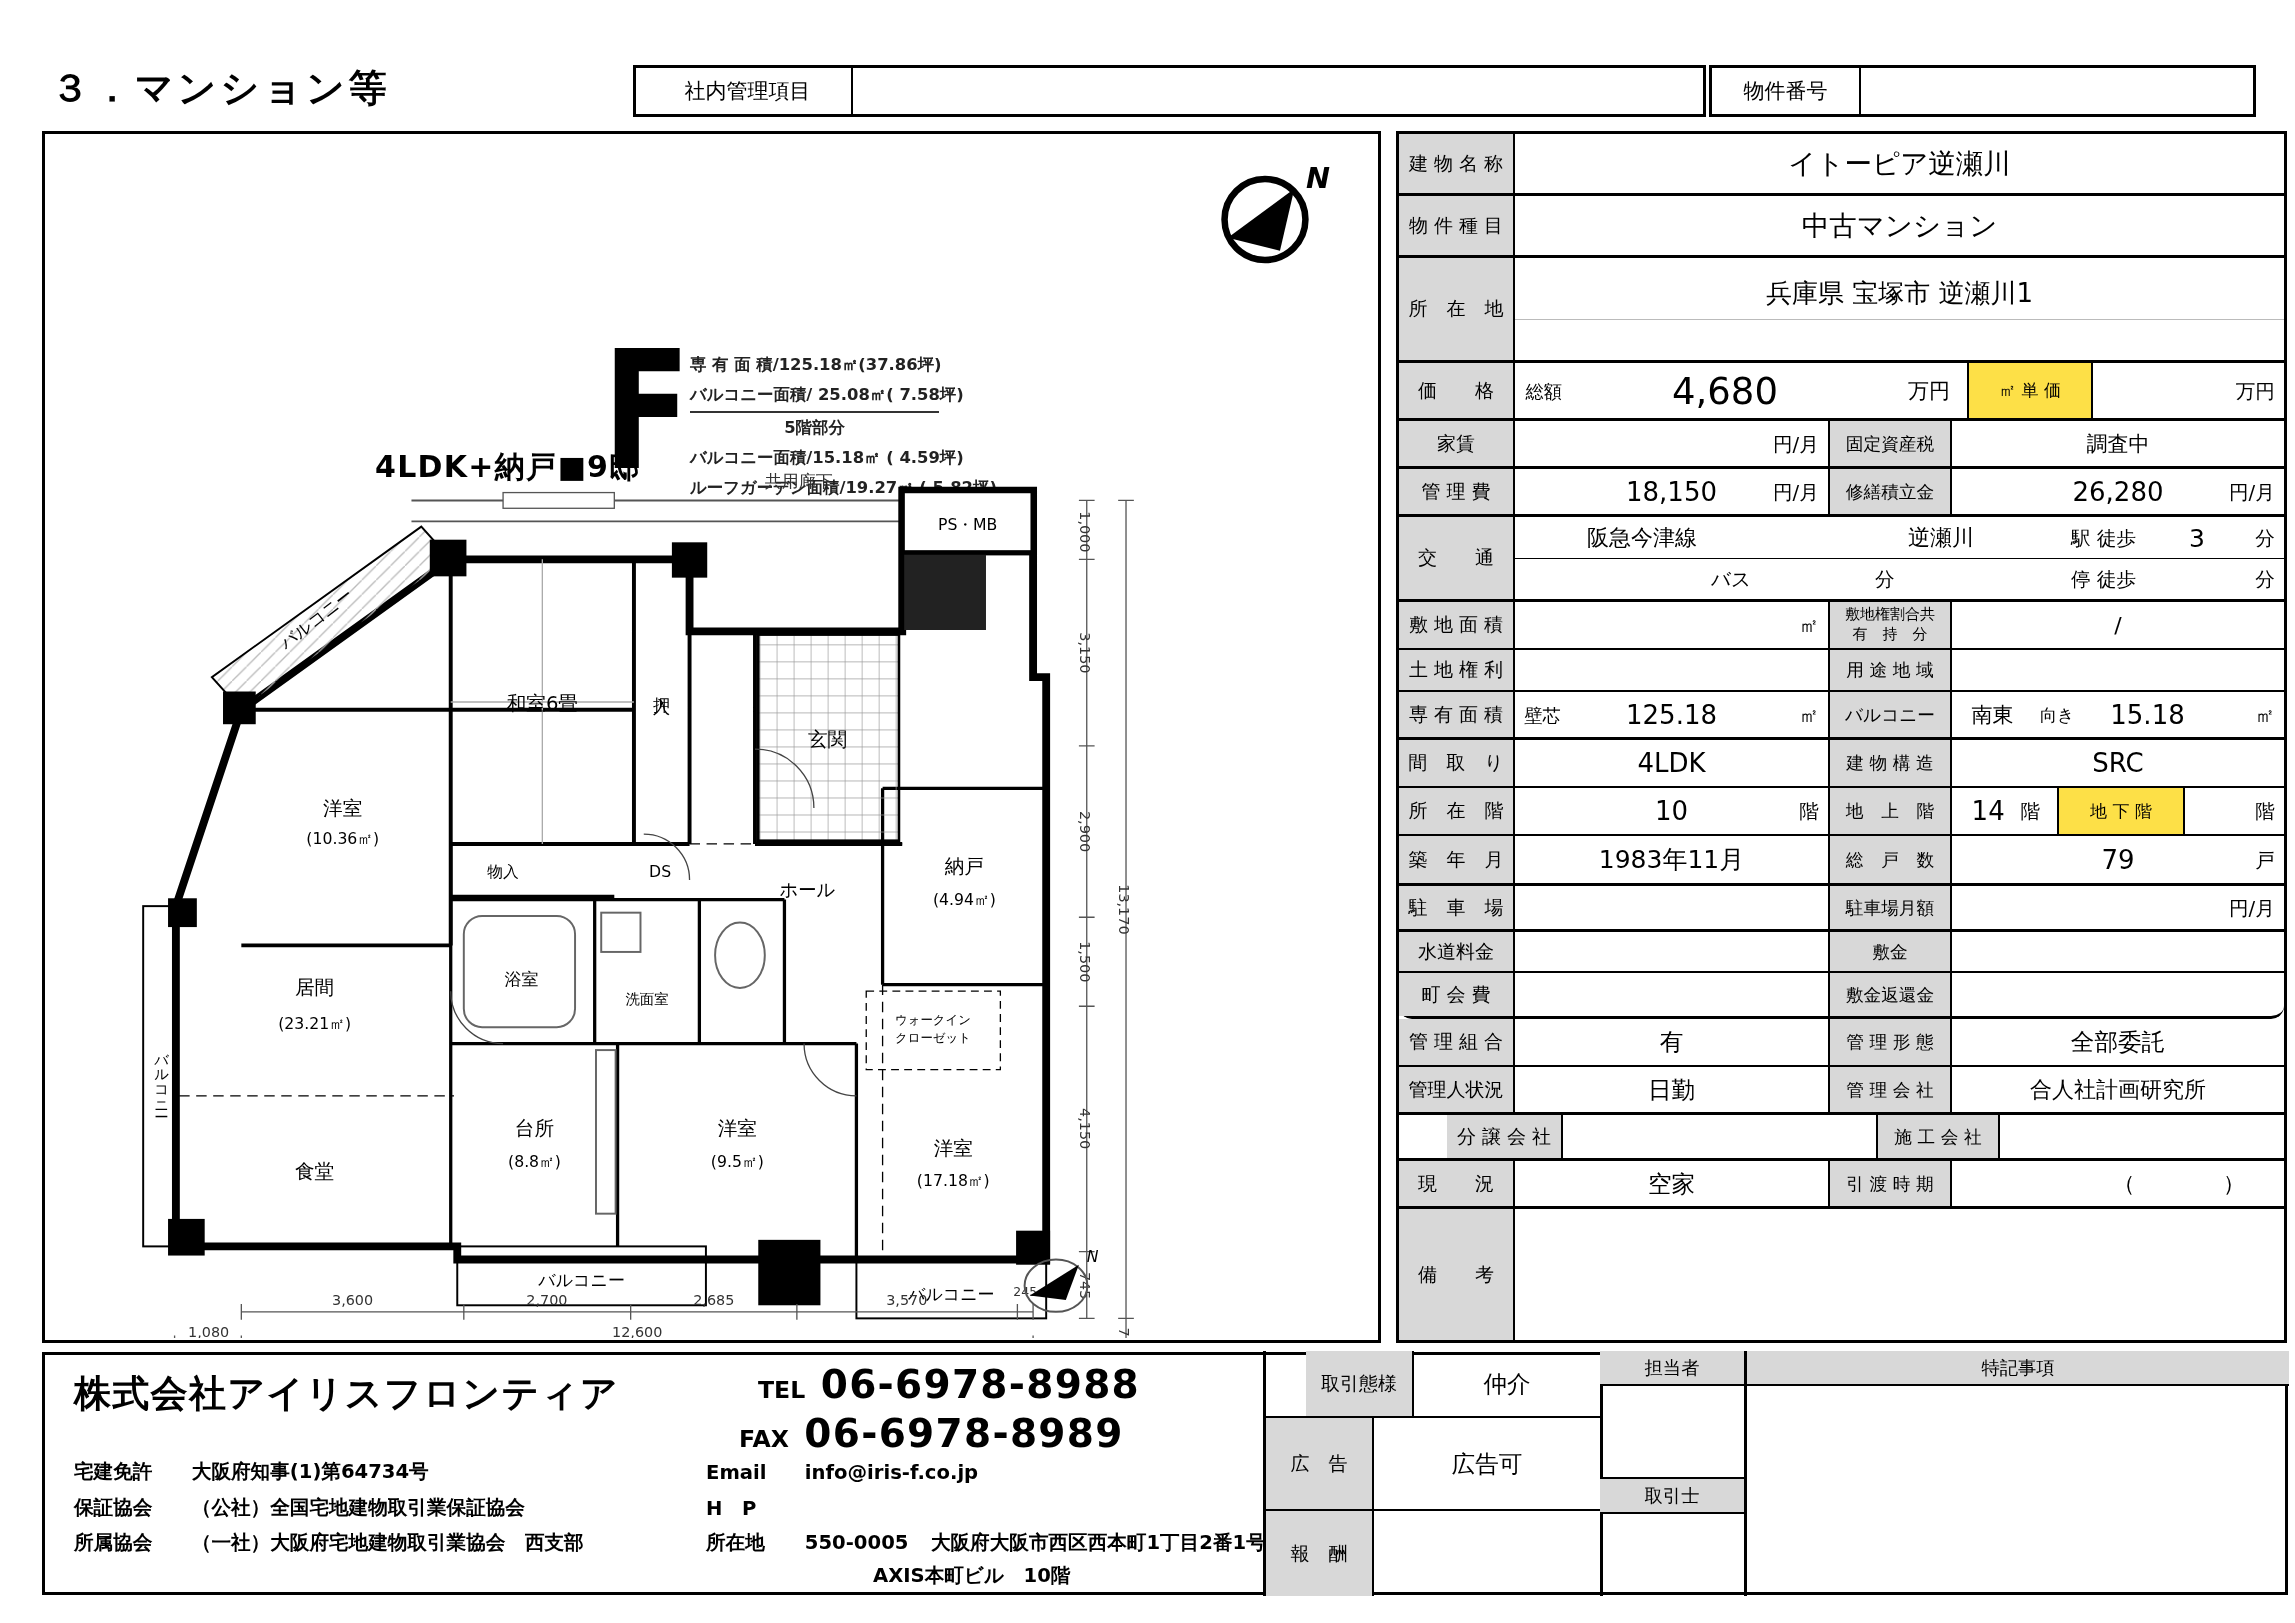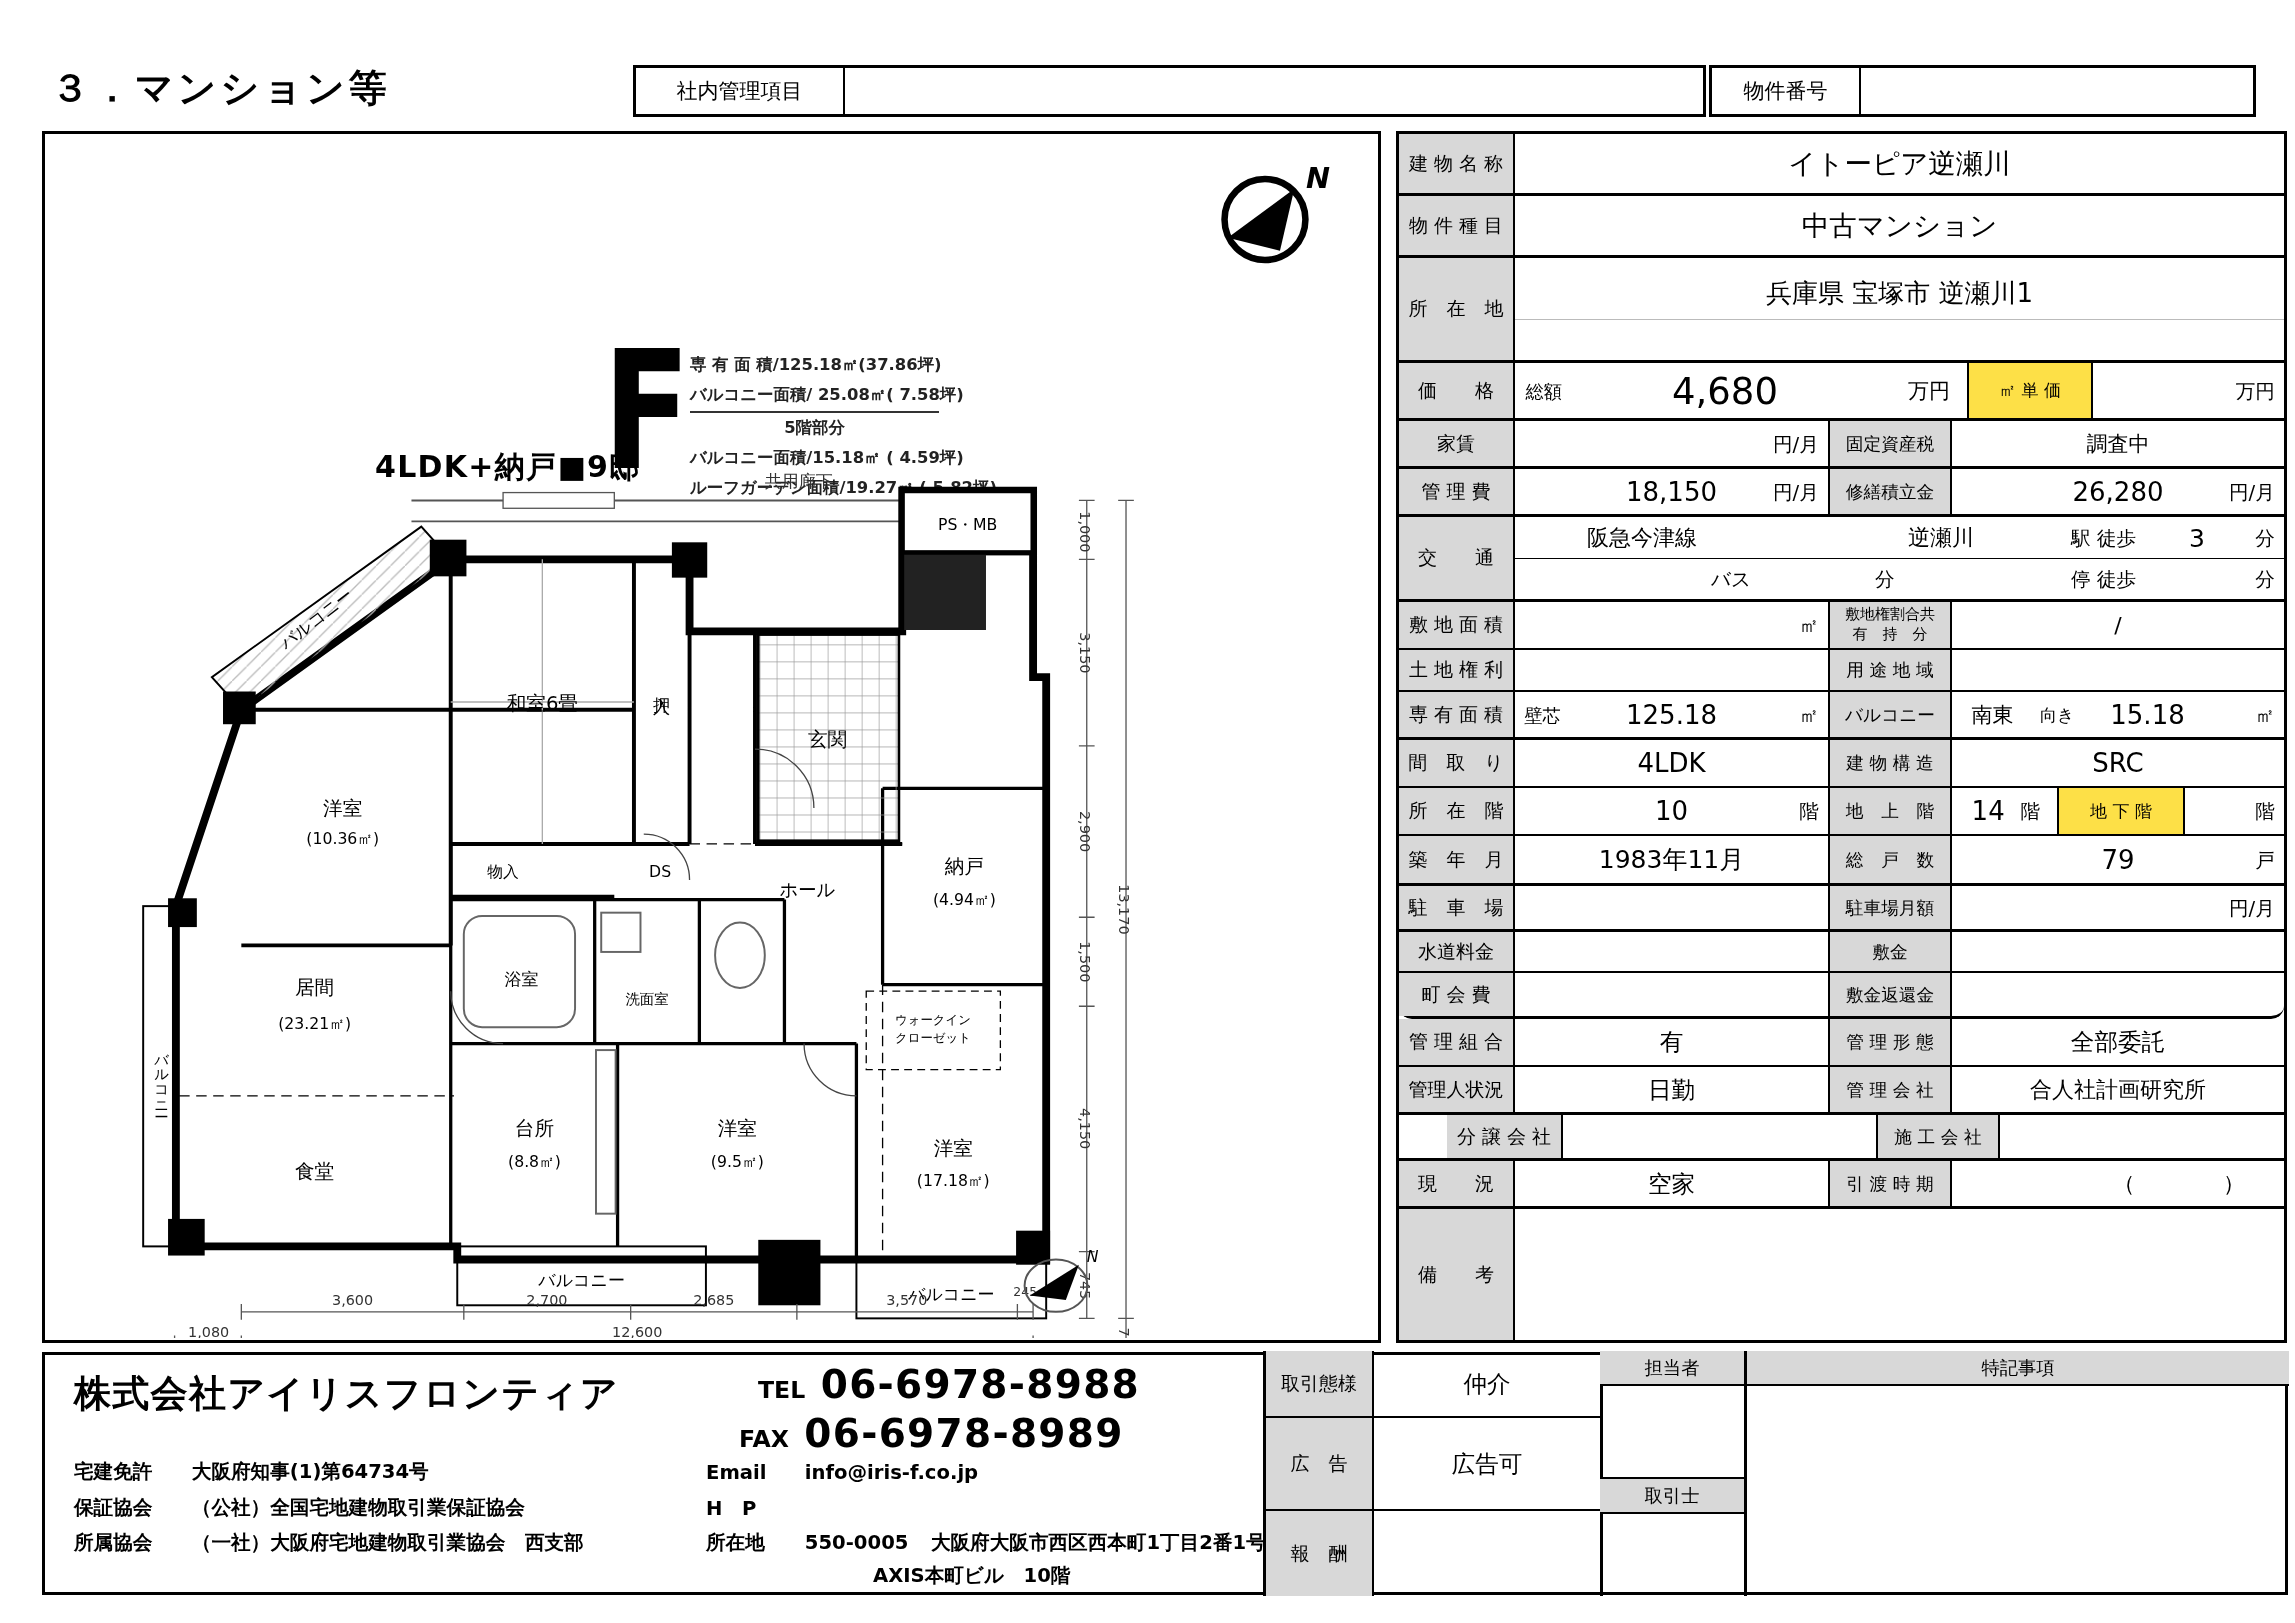--- a/index.html
+++ b/index.html
@@ -58,21 +58,21 @@
   .nhdr{background:#d8d8d8;border-bottom:2px solid #000;height:35px;display:flex;align-items:center;justify-content:center;font-size:18.3px;box-sizing:border-box;}
   .nblank{flex:1;}
   svg text{font-family:"DejaVu Sans","Liberation Sans",sans-serif;}
 </style>
 </head>
 <body>
 
 <div class="abs page-title">３．マンション等</div>
 
 <div class="abs hbox" style="left:633px;top:65px;width:1073px;height:52px;">
-  <div class="hlbl" style="width:207px;">社内管理項目</div>
+  <div class="hlbl" style="width:207px;margin-left:8px;">社内管理項目</div>
   <div class="hblank"></div>
 </div>
 
 <div class="abs hbox" style="left:1709px;top:65px;width:547px;height:52px;">
   <div class="hlbl" style="width:147px;">物件番号</div>
   <div class="hblank"></div>
 </div>
 
 <div class="abs plan-box">
 
@@ -457,21 +457,21 @@
   <div class="abs cinfo" style="left:661px;top:174px;">
     <span class="cl2">所在地</span>
     <span>550-0005</span>
     <span style="margin-left:15.7px;">大阪府大阪市西区西本町1丁目2番1号</span>
   </div>
   <div class="abs cinfo" style="left:828px;top:207px;">
     <span>AXIS本町ビル　10階</span>
   </div>
 
   <div class="dealbox">
-    <div class="drow" style="height:67px;">
+    <div class="drow" style="height:67px;padding-left:40px;">
       <div class="dlbl">取引態様</div>
       <div class="dval">仲介</div>
     </div>
     <div class="drow" style="height:93px;">
       <div class="dlbl">広　告</div>
       <div class="dval">広告可</div>
     </div>
     <div class="drow dlast">
       <div class="dlbl">報　酬</div>
       <div class="dval"></div>

